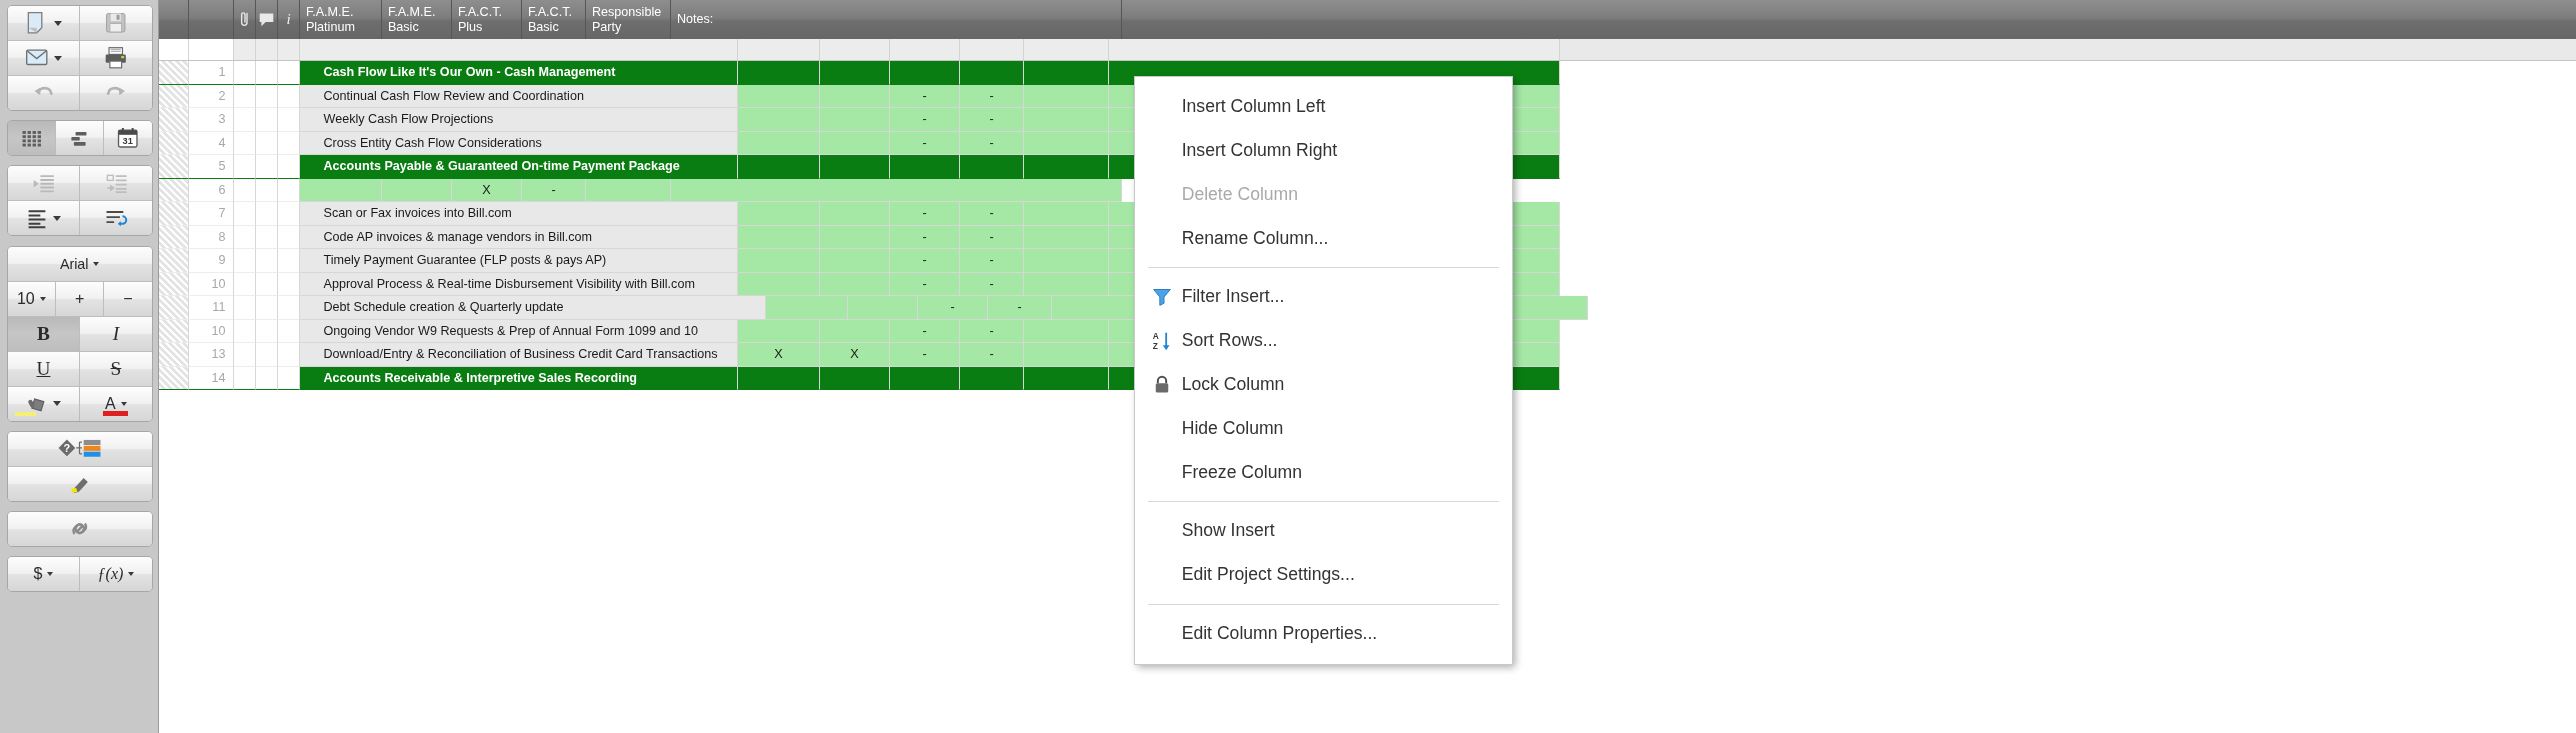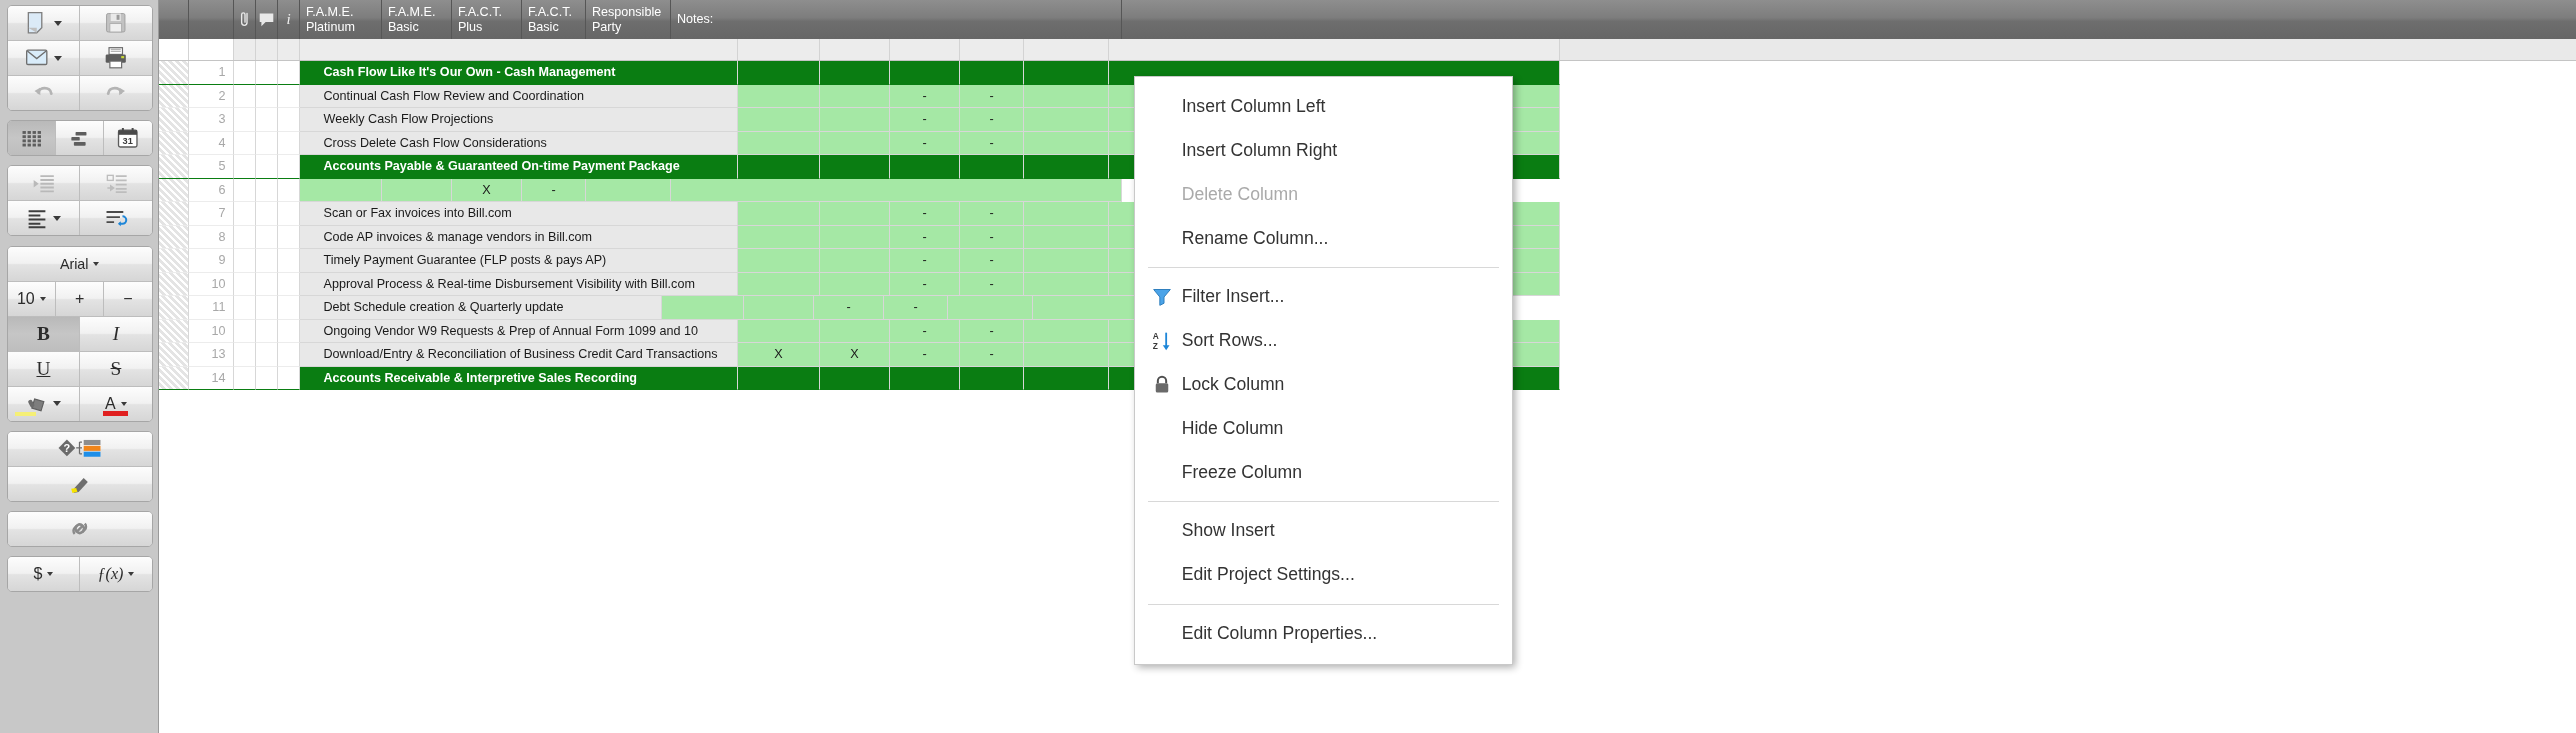--- a/index.html
+++ b/index.html
@@ -499,21 +499,21 @@
           <div class="cell center lightgreen" style="width:64px">-</div>
           <div class="cell center lightgreen" style="width:85px"></div>
           <div class="cell center lightgreen" style="width:451px"></div>
         </div>
         <div class="grid-row">
           <div class="cell gutter" style="width:30px"></div>
           <div class="cell rownum" style="width:45px">4</div>
           <div class="cell blankcol" style="width:22px"></div>
           <div class="cell blankcol" style="width:22px"></div>
           <div class="cell blankcol" style="width:22px"></div>
-          <div class="cell detail" style="width:438px">Cross Delete Cash Flow Considerations</div>
+          <div class="cell detail" style="width:438px">Cross Entity Cash Flow Considerations</div>
           <div class="cell center lightgreen" style="width:82px"></div>
           <div class="cell center lightgreen" style="width:70px"></div>
           <div class="cell center lightgreen" style="width:70px">-</div>
           <div class="cell center lightgreen" style="width:64px">-</div>
           <div class="cell center lightgreen" style="width:85px"></div>
           <div class="cell center lightgreen" style="width:451px"></div>
         </div>
         <div class="grid-row row-section">
           <div class="cell gutter" style="width:30px"></div>
           <div class="cell rownum" style="width:45px">5</div>
@@ -596,21 +596,21 @@
           <div class="cell center lightgreen" style="width:64px">-</div>
           <div class="cell center lightgreen" style="width:85px"></div>
           <div class="cell center lightgreen" style="width:451px"></div>
         </div>
         <div class="grid-row">
           <div class="cell gutter" style="width:30px"></div>
           <div class="cell rownum" style="width:45px">11</div>
           <div class="cell blankcol" style="width:22px"></div>
           <div class="cell blankcol" style="width:22px"></div>
           <div class="cell blankcol" style="width:22px"></div>
-          <div class="cell detail" style="width:362px">Debt Schedule creation &amp; Quarterly update</div>
+          <div class="cell detail" style="width:466px">Debt Schedule creation &amp; Quarterly update</div>
           <div class="cell center lightgreen" style="width:82px"></div>
           <div class="cell center lightgreen" style="width:70px"></div>
           <div class="cell center lightgreen" style="width:70px">-</div>
           <div class="cell center lightgreen" style="width:64px">-</div>
           <div class="cell center lightgreen" style="width:85px"></div>
           <div class="cell center lightgreen" style="width:451px"></div>
         </div>
         <div class="grid-row">
           <div class="cell gutter" style="width:30px"></div>
           <div class="cell rownum" style="width:45px">10</div>

